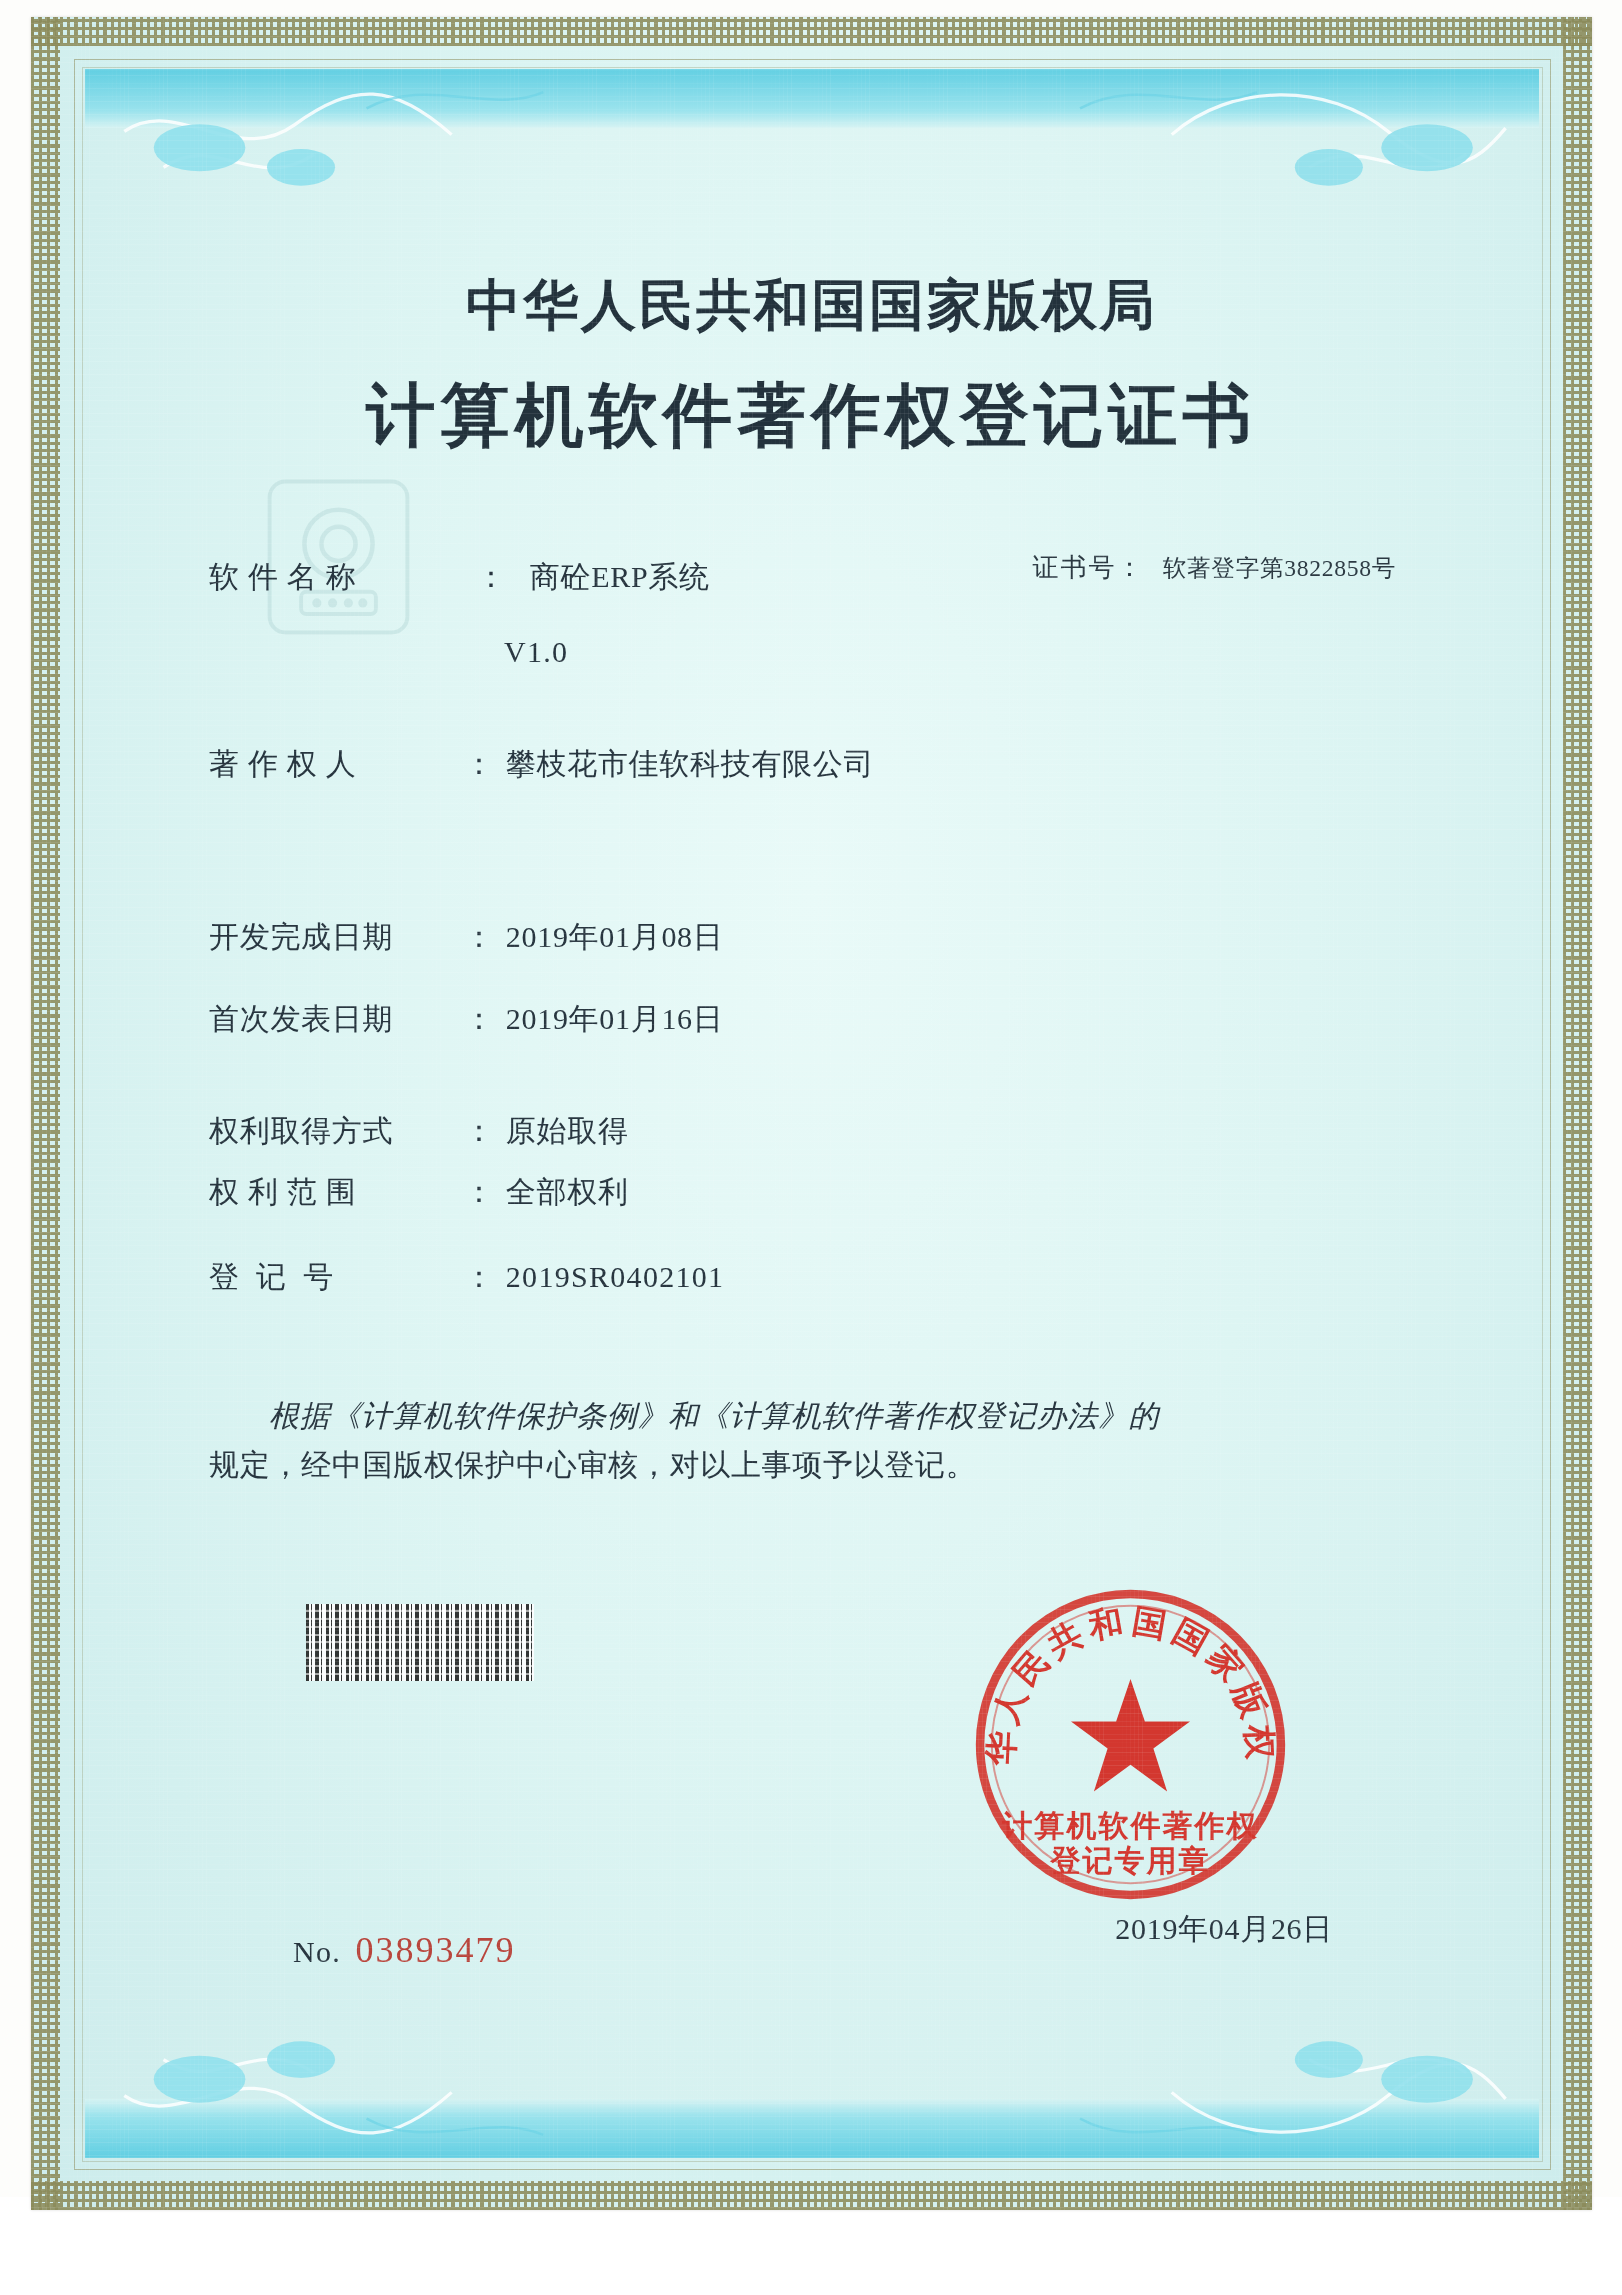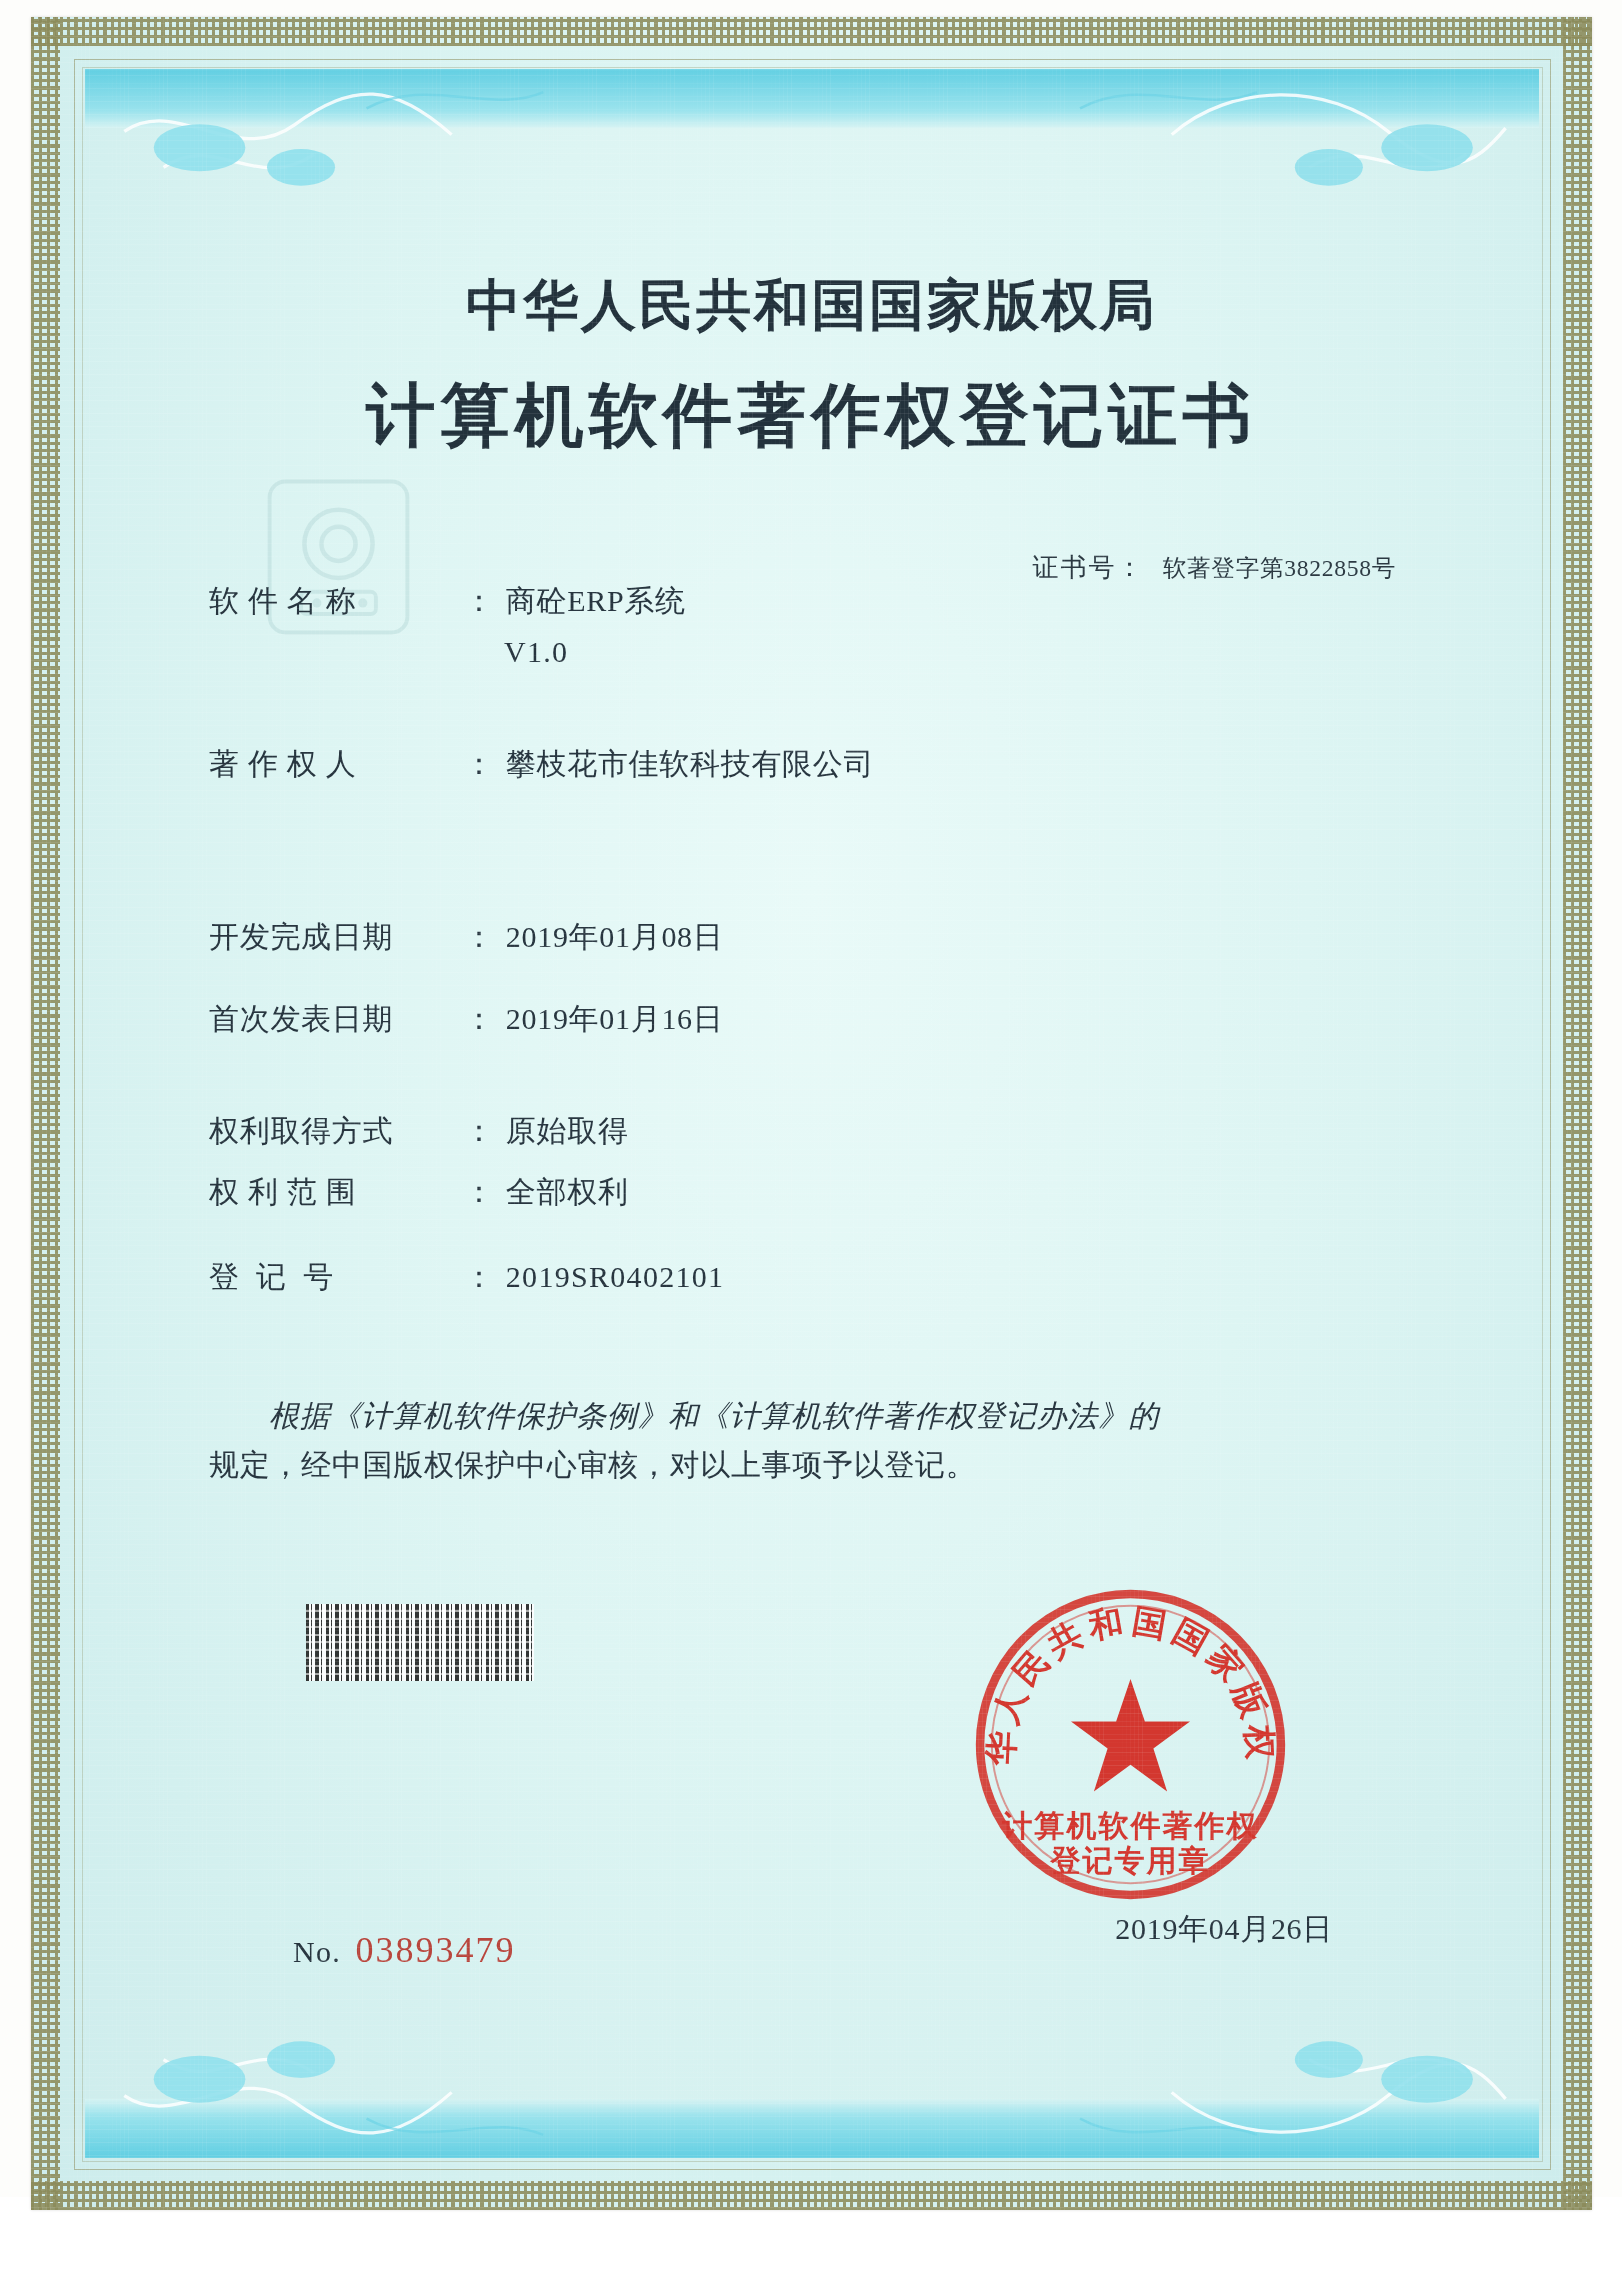--- a/index.html
+++ b/index.html
@@ -194,21 +194,21 @@
   .field-value {
     font-size: 30px;
     letter-spacing: 0.7px;
     line-height: 1.30;
   }
   .field-value.mono-ish {
     font-family: "Liberation Serif", "DejaVu Serif", serif;
     letter-spacing: 1.3px;
   }
 
-  #row-software  { top: 564px; }
+  #row-software  { top: 540px; gap: 12px; }
   #row-version   { top: 615px; left: 473px; }
   #row-owner     { top: 727px; }
   #row-devdate   { top: 900px; }
   #row-pubdate   { top: 982px; }
   #row-acquire   { top: 1094px; justify-content: center; }
   #row-scope     { top: 1155px; }
   #row-regno     { top: 1240px; }
 
   
   #statement {

